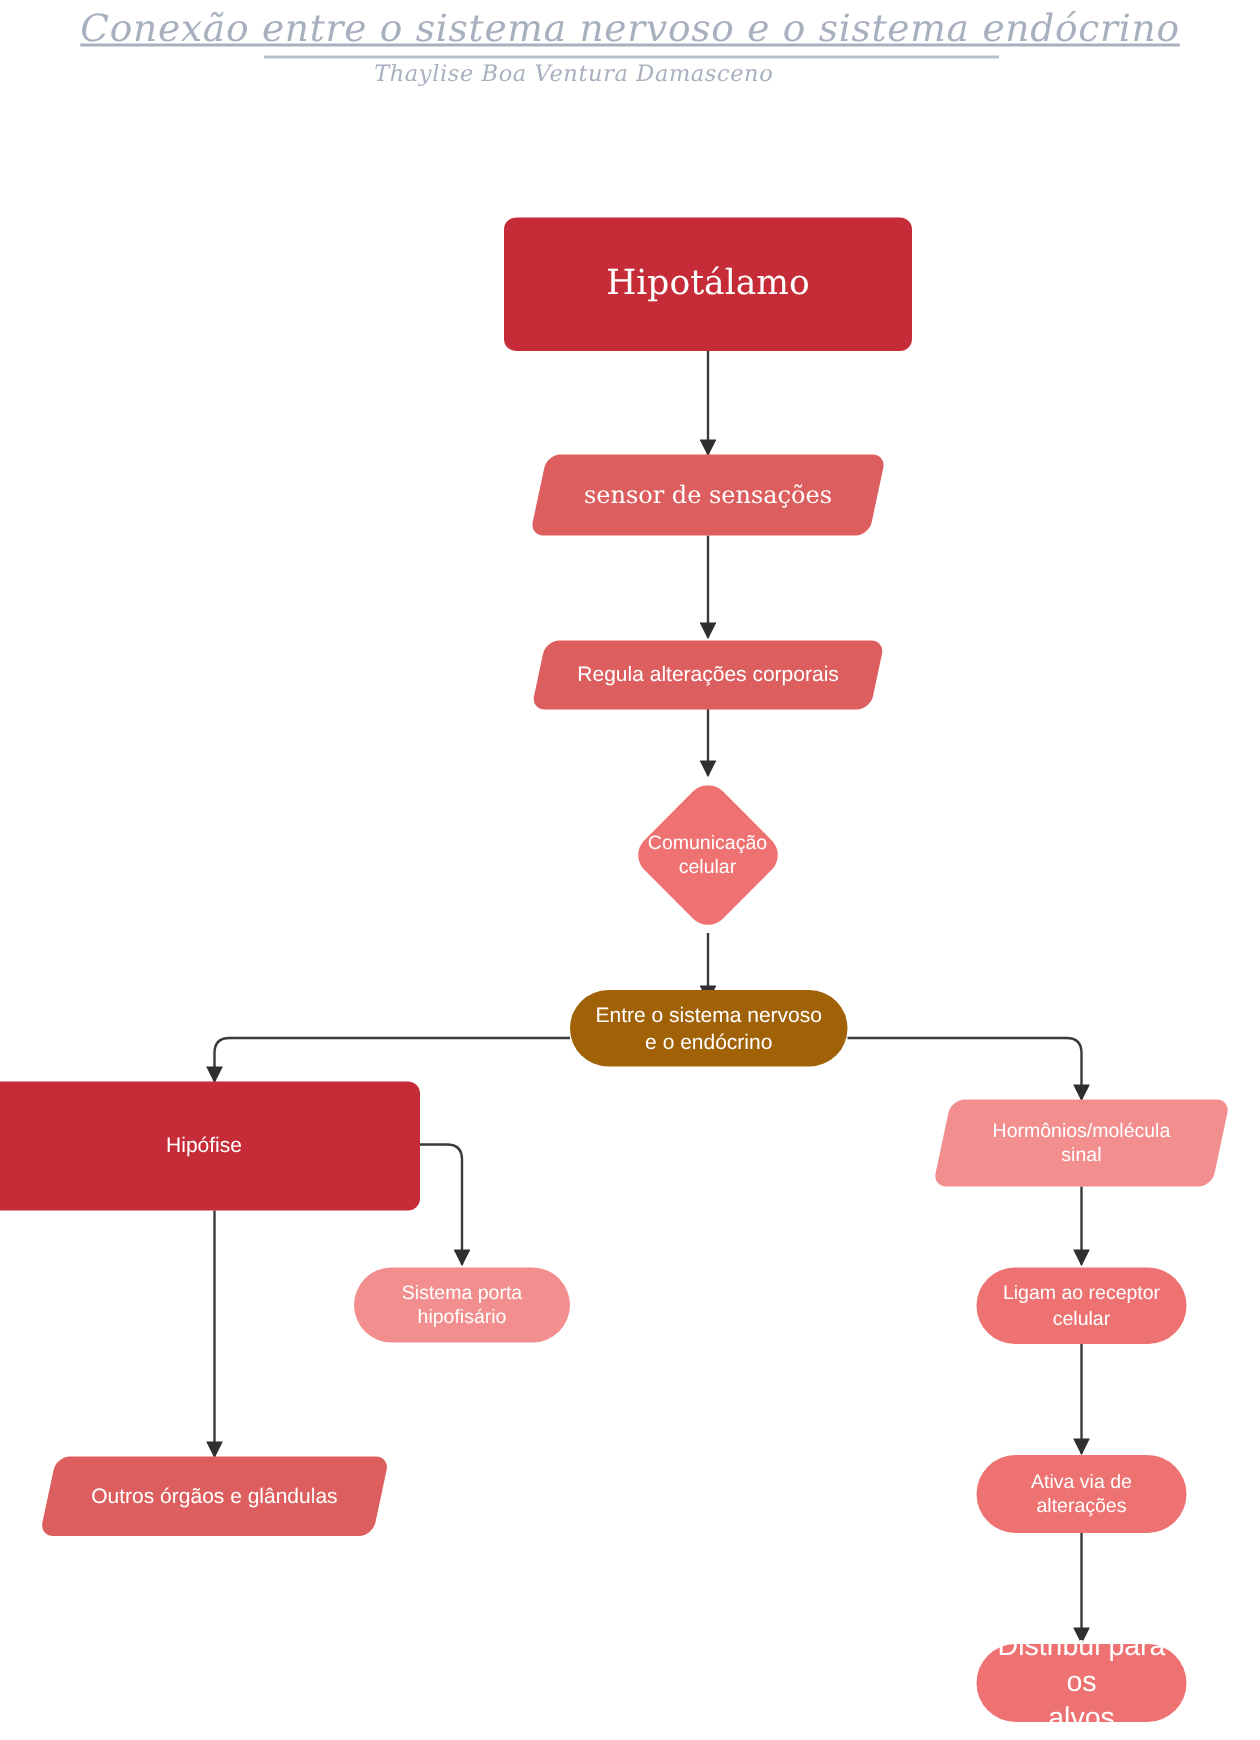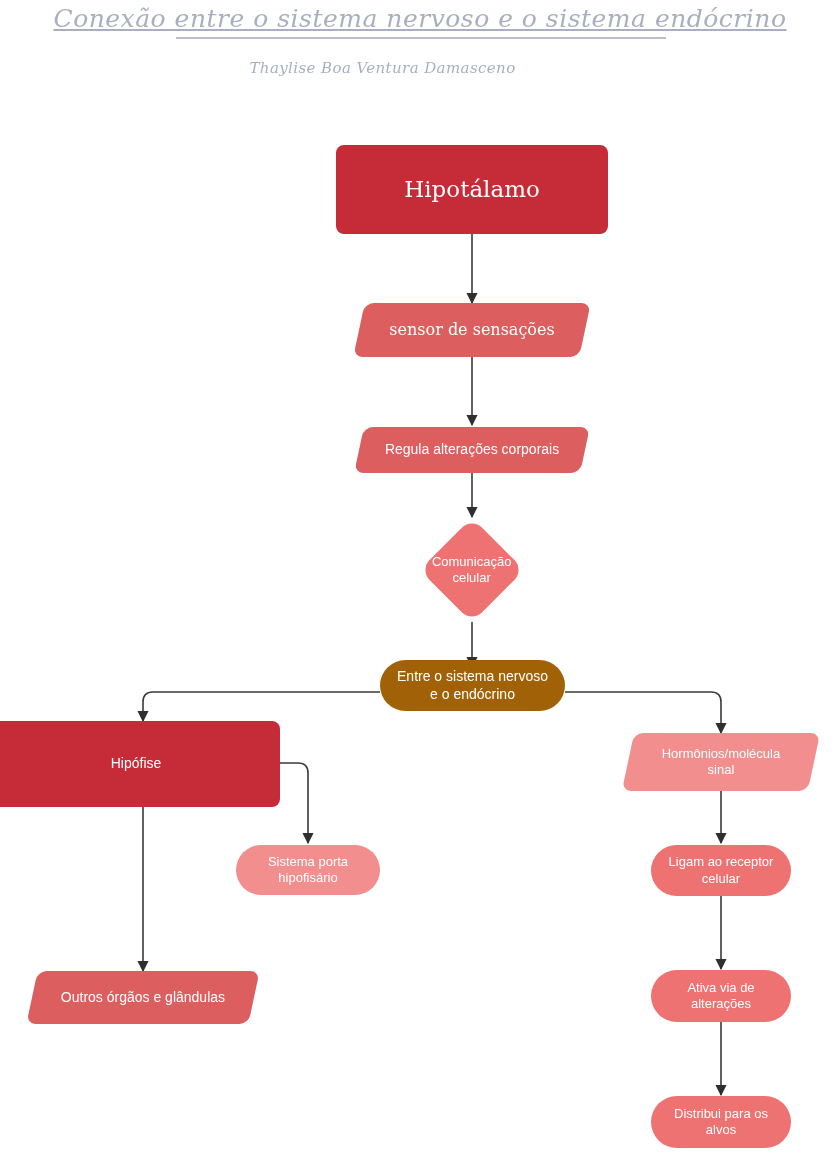--- a/index.html
+++ b/index.html
@@ -46,21 +46,21 @@
     position: absolute;
     left: 176px;
     top: 37px;
     width: 490px;
     height: 2px;
     background: #b8c0ce;
   }
   #doc-author {
     position: absolute;
     left: 0;
-    top: 59px;
+    top: 40px;
     width: 765px;
     font-family: "DejaVu Serif", serif;
     font-style: italic;
     font-weight: 400;
     font-size: 15px;
     letter-spacing: 0.4px;
     color: #a8b0bf;
     white-space: nowrap;
   }
 
@@ -209,18 +209,18 @@
   <div class="node shape-pill font-sans" style="left:651px; top:845px; width:140px; height:51px; background:#EE7272; font-size:13px;">
     <span class="label" style="width:160px; padding:0;">Ligam ao receptor
 celular</span>
   </div>
 
   <div class="node shape-pill font-sans" style="left:651px; top:970px; width:140px; height:52px; background:#EE7272; font-size:13px;">
     <span class="label">Ativa via de
 alterações</span>
   </div>
 
-  <div class="node shape-pill font-sans" style="left:651px; top:1096px; width:140px; height:52px; background:#EE7272; font-size:13px;">
+  <div class="node shape-pill font-sans" style="left:651px; top:1096px; width:140px; height:52px; background:#EE7272; font-size:19px;">
     <span class="label">Distribui para os
 alvos</span>
   </div>
 
 </div>
 
 </body></html>

